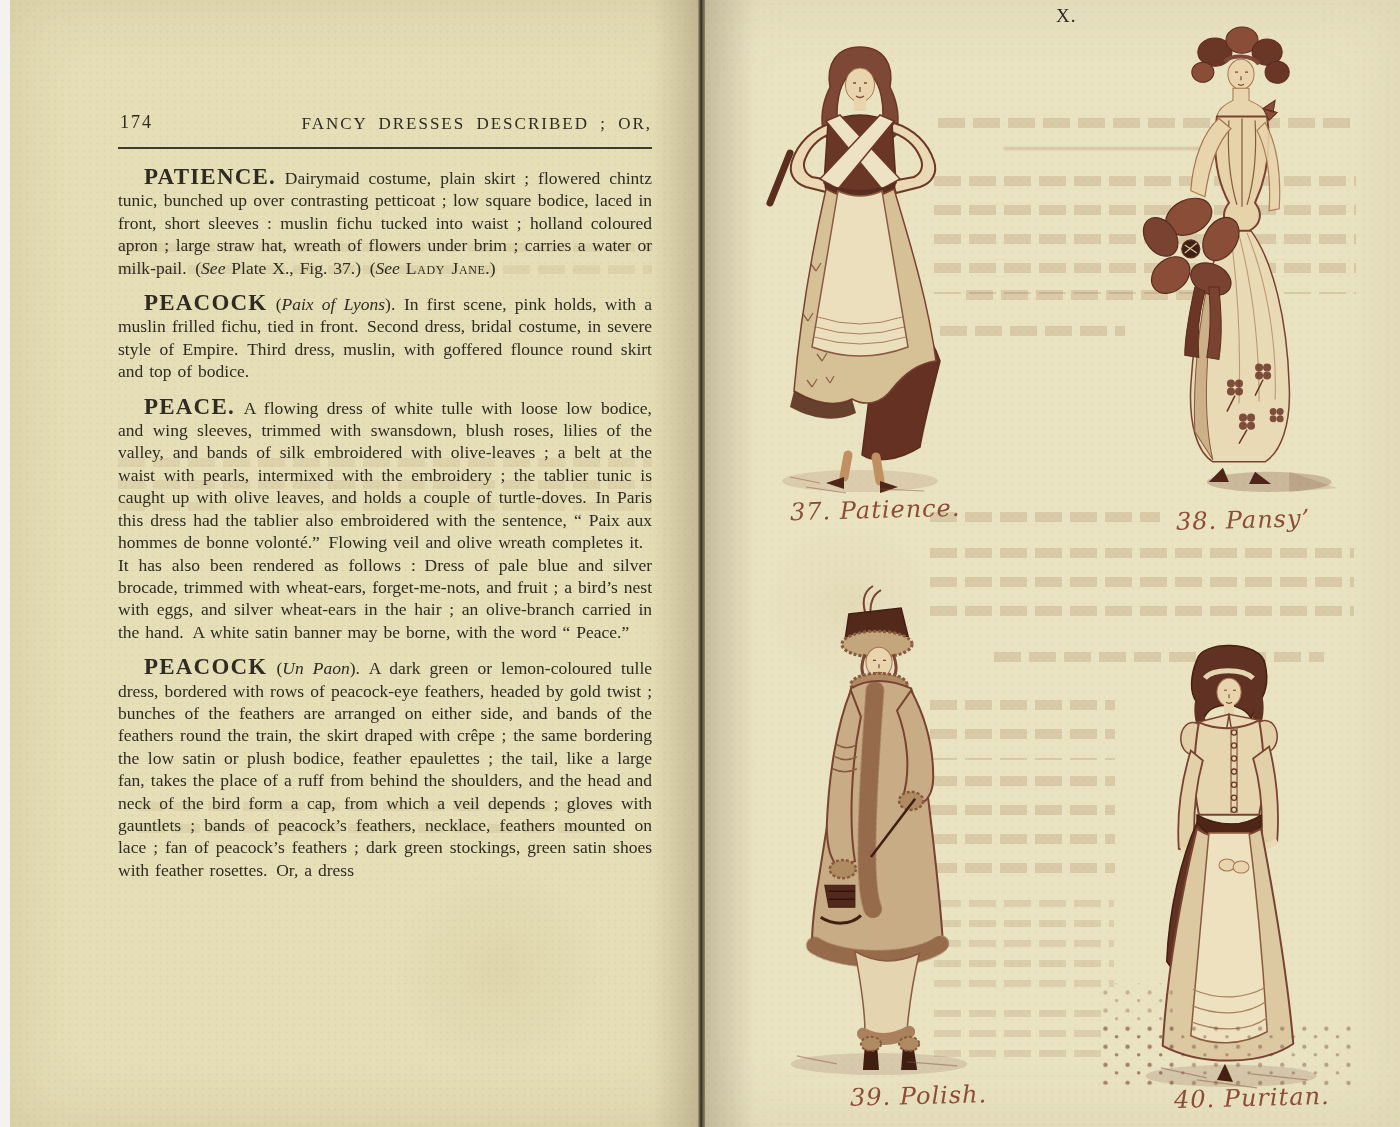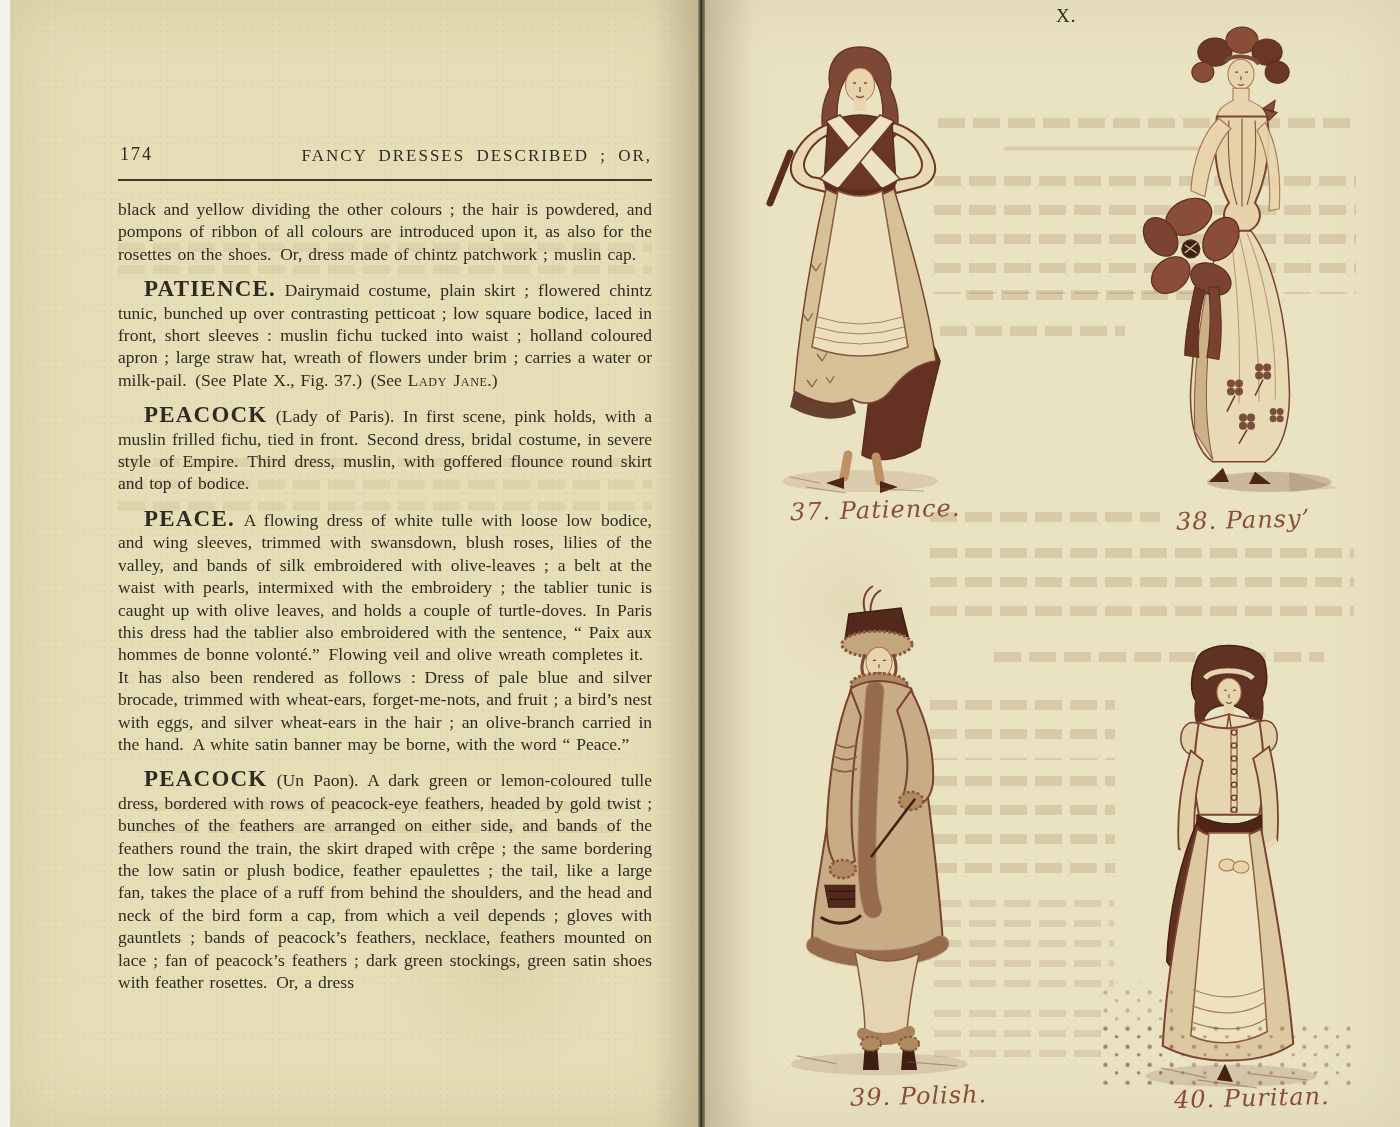--- a/index.html
+++ b/index.html
@@ -16,31 +16,31 @@
     background-image:radial-gradient(rgba(120,92,50,0.045) 1px, transparent 1.2px);background-size:8px 8px;
     box-shadow:inset 0 0 70px rgba(110,88,46,.12);}
   .gutter{position:absolute;left:698px;top:0;width:7px;height:100%;
     background:linear-gradient(90deg,#a39d7e 0%,#2f2a1e 45%,#55503c 60%,#8a8468 100%);}
   .gutter-shade-left{position:absolute;left:652px;top:0;width:46px;height:100%;
     background:linear-gradient(90deg,transparent,rgba(60,45,25,.16));}
   .gutter-shade-right{position:absolute;left:705px;top:0;width:50px;height:100%;
     background:linear-gradient(90deg,rgba(60,45,25,.18),transparent);}
 
   
-  .text-col{position:absolute;left:108px;top:110px;width:534px;color:#2f2b23;margin-top:32px;}
+  .text-col{position:absolute;left:108px;top:110px;width:534px;color:#2f2b23;}
   .header-row{position:relative;height:28px;}
   .page-num{position:absolute;left:2px;top:2px;font-size:18px;letter-spacing:2px;}
   .running-header{text-align:right;font-size:17px;letter-spacing:2px;word-spacing:5px;padding-top:4px;}
   .rule{height:2px;background:#3e3a2e;margin-top:9px;}
   .paragraphs{margin-top:17px;}
   .paragraphs p{margin:0 0 13px 0;font-size:17.5px;line-height:22.4px;text-align:justify;
     word-spacing:.09em;}
   .paragraphs p.indent{text-indent:26px;}
   .lead{font-weight:bold;font-size:23px;letter-spacing:1.2px;}
-  .it{}
+  .it{font-style:italic;}
   .sc{font-variant:small-caps;letter-spacing:.6px;}
 
   
   .plate-num{position:absolute;left:352px;top:5px;font-size:19px;letter-spacing:1px;color:#2f2b23;}
   .figure{position:absolute;}
   .figure svg{width:100%;height:100%;display:block;}
   .caption{position:absolute;font-family:"DejaVu Serif", serif;font-style:italic;color:#8d4c38;
     font-size:24px;letter-spacing:1px;transform:rotate(-1.5deg);white-space:nowrap;}
 
   
@@ -65,23 +65,22 @@
     <div class="ghost faint" style="left:128px;top:802px;width:476px;height:36px;"></div>
     <div class="stain" style="left:380px;top:860px;width:220px;height:220px;"></div>
 
     <div class="text-col">
       <div class="header-row">
         <span class="page-num">174</span>
         <div class="running-header">FANCY DRESSES DESCRIBED ; OR,</div>
       </div>
       <div class="rule"></div>
       <div class="paragraphs">
-          <p><span>black and yellow dividing the other colours ; the hair is powdered, and pompons of ribbon of all colours are introduced upon it, as also for the rosettes on the shoes. Or, dress made of chintz patchwork ; muslin cap.</span></p>
           <p class="indent"><span class="lead">PATIENCE.</span><span> Dairymaid costume, plain skirt ; flowered chintz tunic, bunched up over contrasting petticoat ; low square bodice, laced in front, short sleeves : muslin fichu tucked into waist ; holland coloured apron ; large straw hat, wreath of flowers under brim ; carries a water or milk-pail. (</span><span class="it">See</span><span> Plate X., Fig. 37.) (</span><span class="it">See</span><span> </span><span class="sc">Lady Jane</span><span>.)</span></p>
-          <p class="indent"><span class="lead">PEACOCK</span><span> (</span><span class="it">Lady of Paris</span><span>). In first scene, pink holds, with a muslin frilled fichu, tied in front. Second dress, bridal costume, in severe style of Empire. Third dress, muslin, with goffered flounce round skirt and top of bodice.</span></p>
+          <p class="indent"><span class="lead">PEACOCK</span><span> (</span><span class="it">Paix of Lyons</span><span>). In first scene, pink holds, with a muslin frilled fichu, tied in front. Second dress, bridal costume, in severe style of Empire. Third dress, muslin, with goffered flounce round skirt and top of bodice.</span></p>
           <p class="indent"><span class="lead">PEACE.</span><span> A flowing dress of white tulle with loose low bodice, and wing sleeves, trimmed with swansdown, blush roses, lilies of the valley, and bands of silk embroidered with olive-leaves ; a belt at the waist with pearls, intermixed with the embroidery ; the tablier tunic is caught up with olive leaves, and holds a couple of turtle-doves. In Paris this dress had the tablier also embroidered with the sentence, “ Paix aux hommes de bonne volonté.” Flowing veil and olive wreath completes it. It has also been rendered as follows : Dress of pale blue and silver brocade, trimmed with wheat-ears, forget-me-nots, and fruit ; a bird’s nest with eggs, and silver wheat-ears in the hair ; an olive-branch carried in the hand. A white satin banner may be borne, with the word “ Peace.”</span></p>
           <p class="indent"><span class="lead">PEACOCK</span><span> (</span><span class="it">Un Paon</span><span>). A dark green or lemon-coloured tulle dress, bordered with rows of peacock-eye feathers, headed by gold twist ; bunches of the feathers are arranged on either side, and bands of the feathers round the train, the skirt draped with crêpe ; the same bordering the low satin or plush bodice, feather epaulettes ; the tail, like a large fan, takes the place of a ruff from behind the shoulders, and the head and neck of the bird form a cap, from which a veil depends ; gloves with gauntlets ; bands of peacock’s feathers, necklace, feathers mounted on lace ; fan of peacock’s feathers ; dark green stockings, green satin shoes with feather rosettes. Or, a dress</span></p>
         </div>
     </div>
   </div>
 
   <div class="page right">
     <div class="plate-num">X.</div>
 
     <div class="ghost" style="left:234px;top:118px;width:416px;height:16px;"></div>

